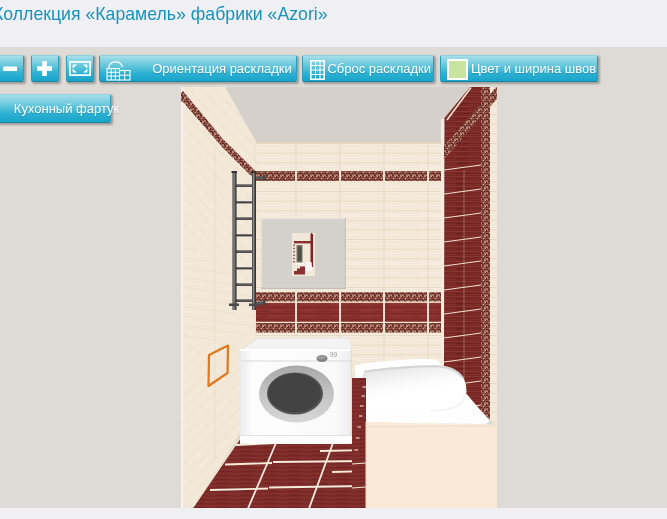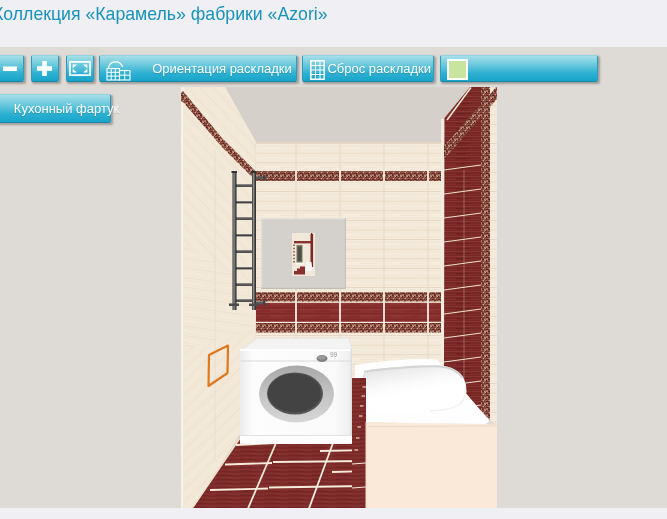--- a/index.html
+++ b/index.html
@@ -330,17 +330,18 @@
         <line x1="10" y1="1" x2="10" y2="19"></line>
       <line x1="1" y1="5.5" x2="14" y2="5.5"></line>
         <line x1="1" y1="10" x2="14" y2="10"></line>
         <line x1="1" y1="14.5" x2="14" y2="14.5"></line>
     </g>
   </svg>
   <span style="margin-left:23px;">Сброс раскладки</span>
 </div>
 <div class="btn" style="left:440px;width:158px;">
   <div style="position:absolute;left:6px;top:3px;width:17px;height:17px;background:#c9e49e;border:2px solid #fff;"></div>
+  <span style="margin-left:29px;">Цвет и ширина швов</span>
 </div>
 <div class="btn" style="left:-7px;top:93.5px;width:118px;height:29px;">
   <span>Кухонный фартук</span>
 </div>
 <div id="botstrip"></div>
 
 </body></html>

